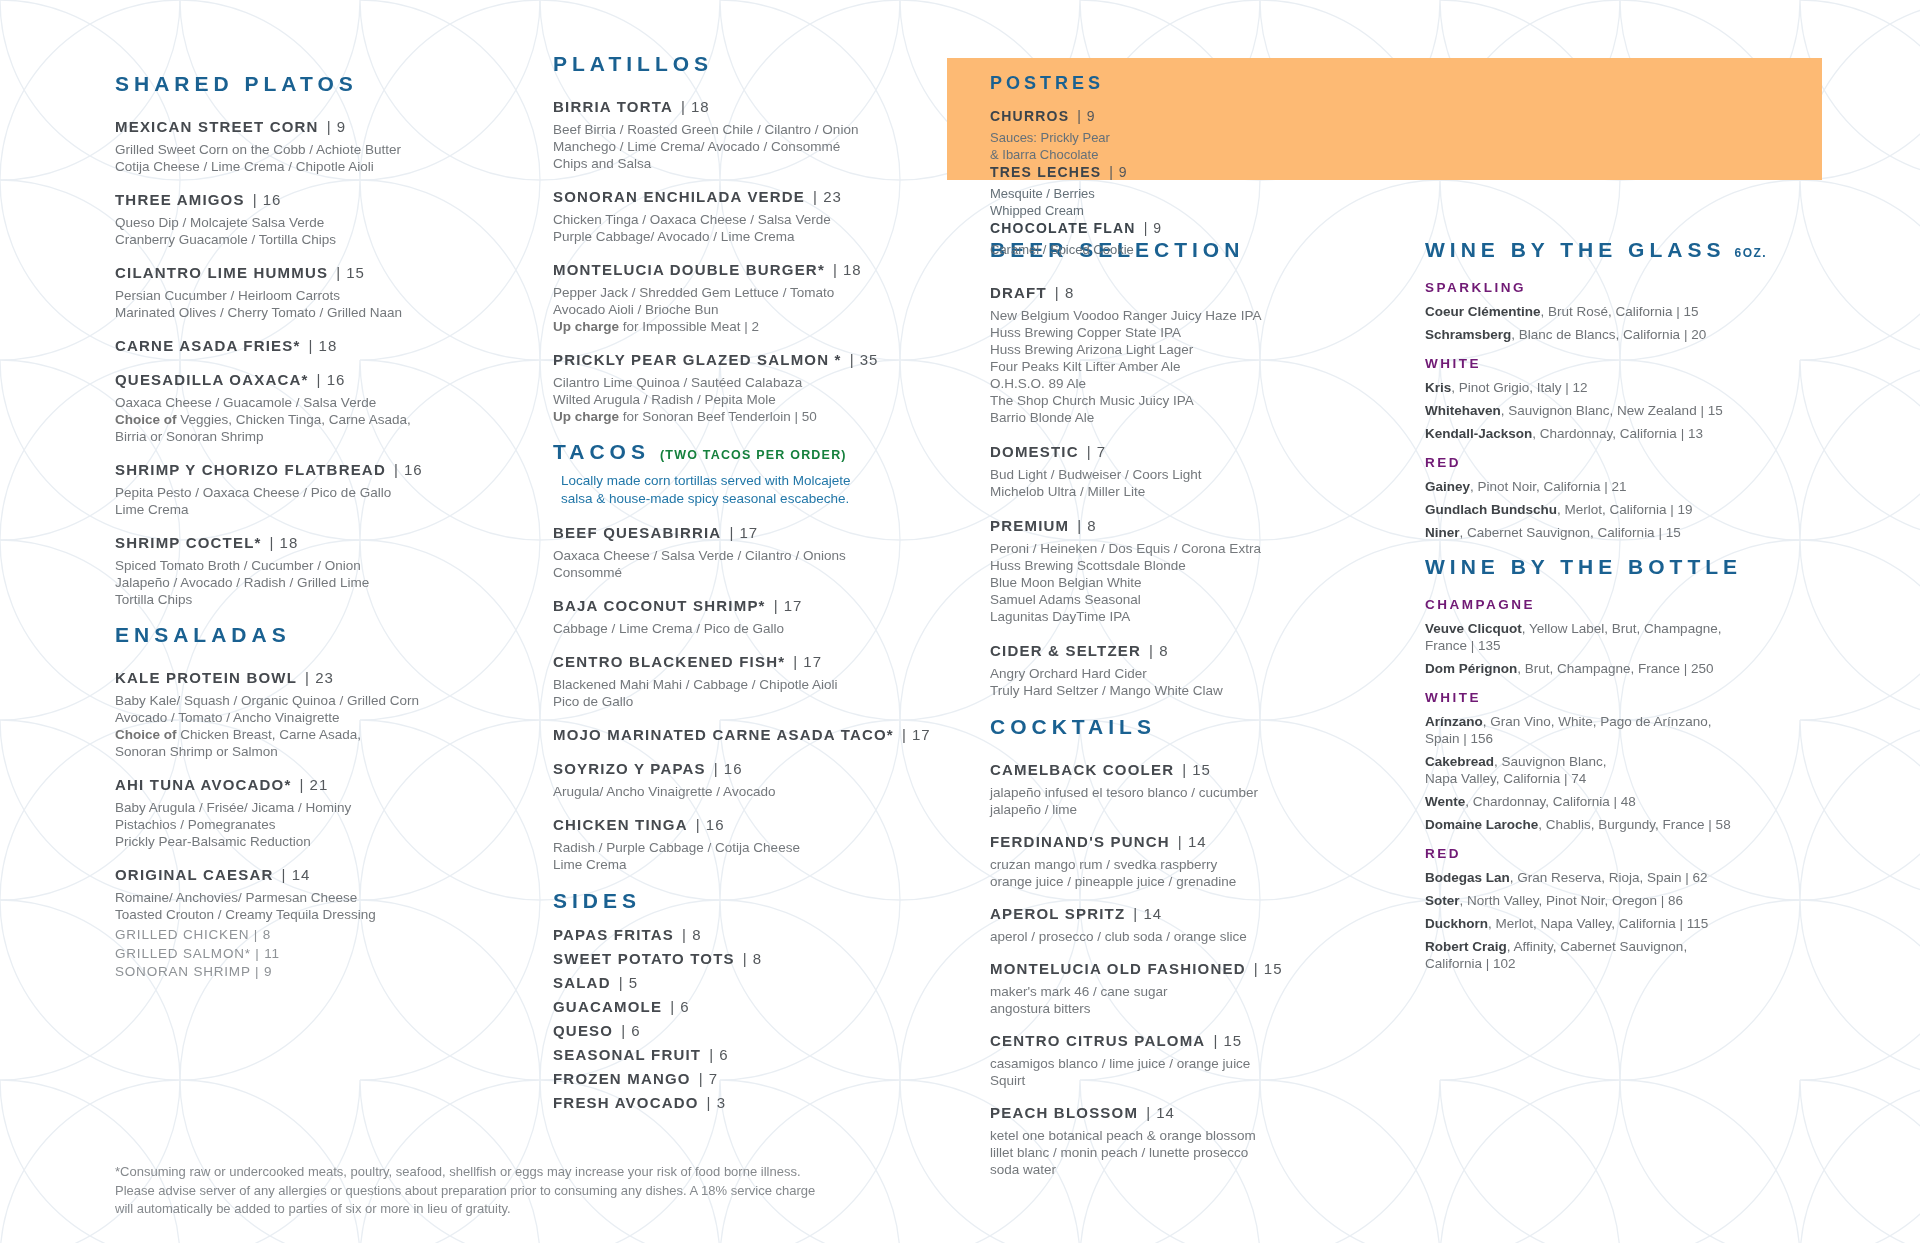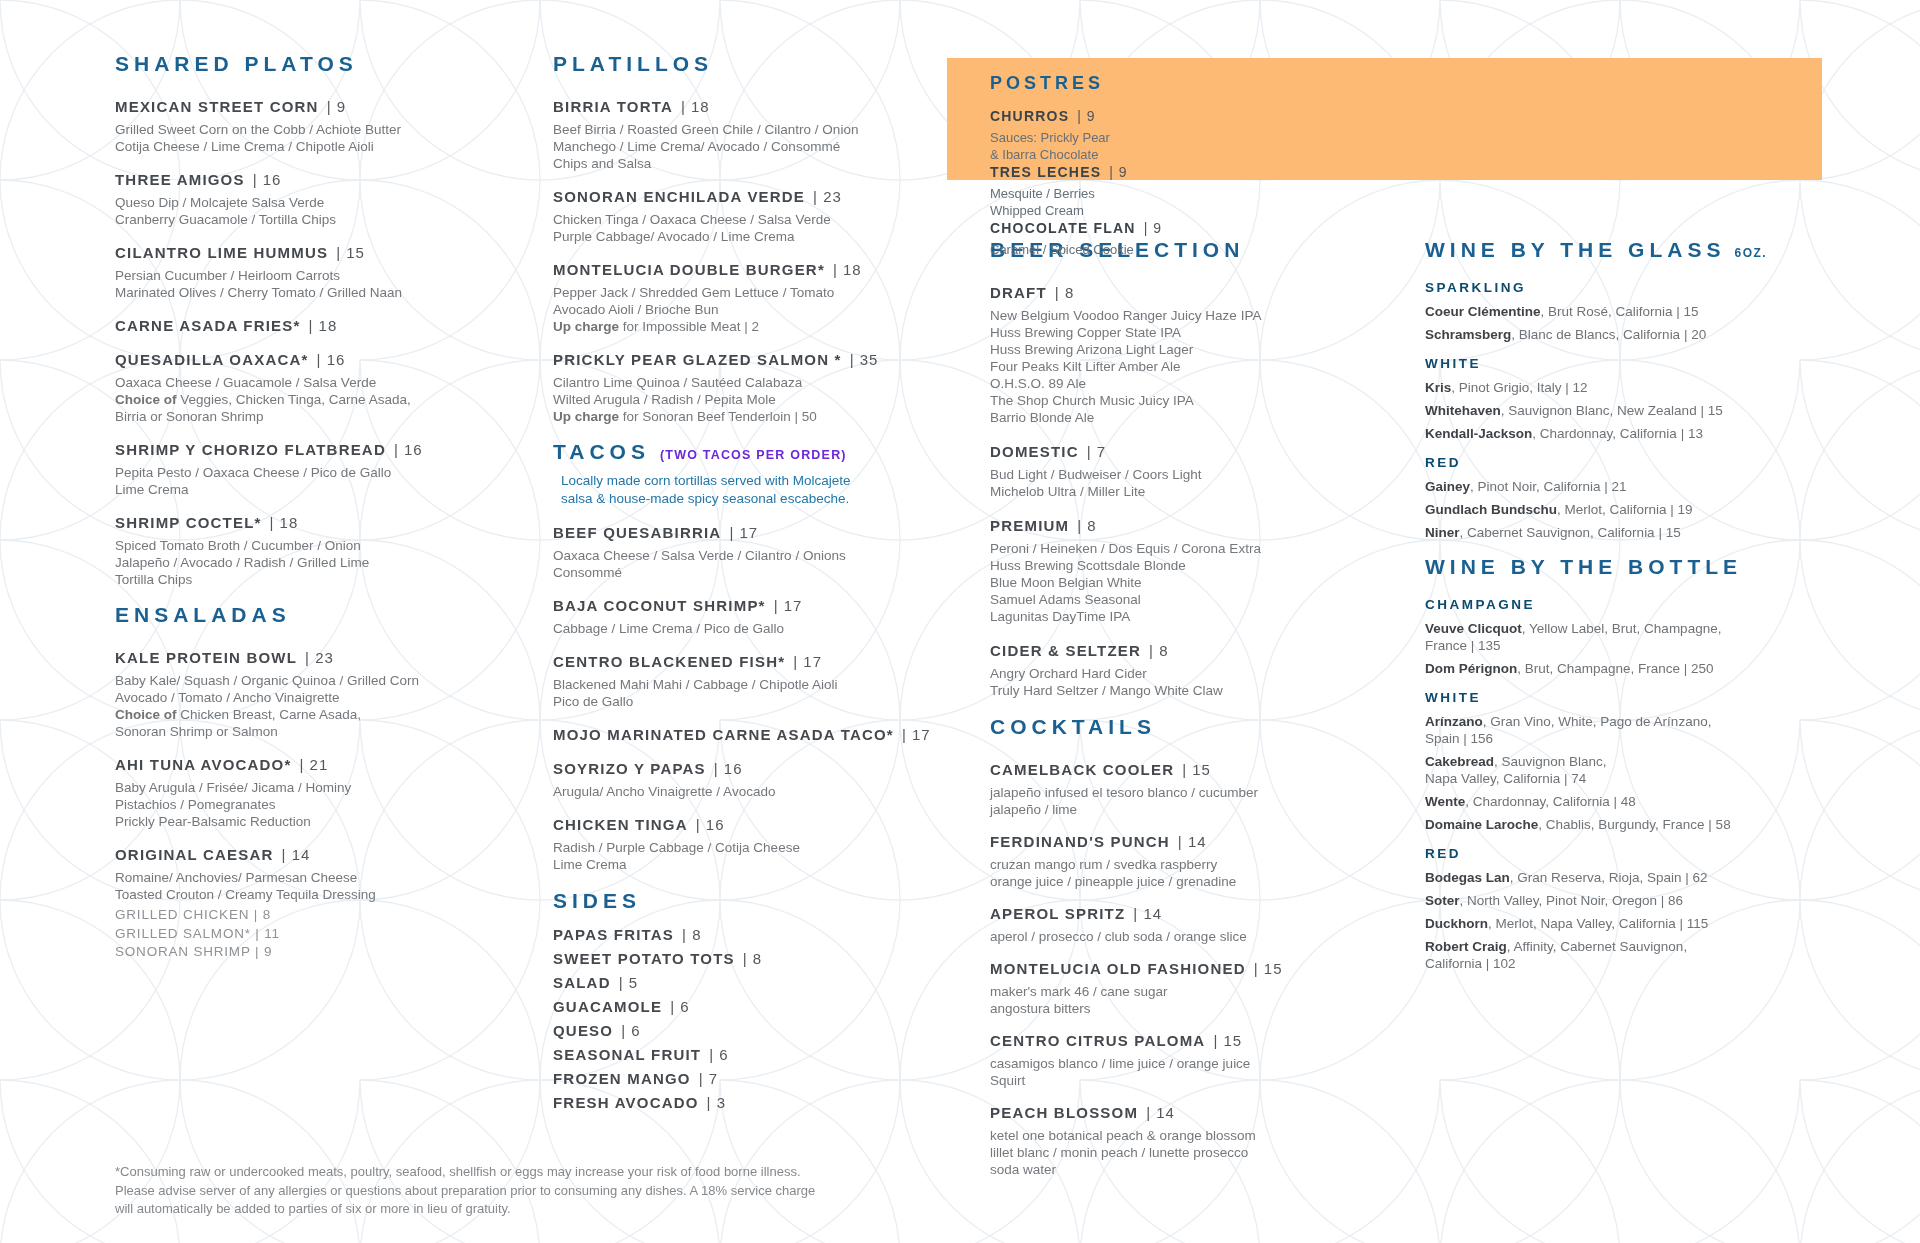--- a/index.html
+++ b/index.html
@@ -4,25 +4,25 @@
 <style>
   html,body{margin:0;padding:0;}
   body{width:1920px;height:1243px;background:#ffffff;overflow:hidden;position:relative;
        font-family:"Liberation Sans",sans-serif;-webkit-font-smoothing:antialiased;}
   .bg{position:absolute;left:0;top:0;z-index:0;}
   .stage{position:absolute;inset:0;z-index:2;}
 
   
   .sec-title{font-size:21px;font-weight:700;letter-spacing:5px;color:#1a6191;margin:0 0 21px 0;}
   .sec-title .suffix{font-size:12px;letter-spacing:1.5px;margin-left:9px;font-weight:700;}
-  .sec-note{font-size:12.5px;letter-spacing:1.2px;color:#6d28d9;font-weight:700;margin-left:10px;}
+  .sec-note{font-size:12.5px;letter-spacing:1.2px;color:#15803d;font-weight:700;margin-left:10px;}
 
   
   .col{position:absolute;top:52px;}
-  #col1{left:115px;width:425px;}
+  #col1{left:115px;width:425px;margin-top:20px;}
   #col2{left:553px;width:400px;}
   #col3{left:990px;width:420px;top:238px;}
   #col4{left:1425px;width:455px;top:238px;}
 
   
   .item{margin-bottom:15px;}
   .ititle{font-size:15px;font-weight:700;letter-spacing:1.2px;color:#45494e;white-space:nowrap;line-height:19px;}
   .ititle .pr{font-weight:400;color:#54585c;margin-left:8px;letter-spacing:1px;}
   .desc{font-size:13.5px;line-height:17px;color:#74787c;margin-top:5px;white-space:pre-line;}
   .bline{font-size:13.5px;line-height:17px;color:#74787c;white-space:pre-line;}
@@ -47,21 +47,21 @@
   .banner-row{display:flex;flex-direction:column;}
   .banner-row .item{margin-bottom:0;}
   .banner-row .item:nth-child(1){width:285px;}
   .banner-row .item:nth-child(2){width:270px;}
   .banner-row .item:nth-child(3){flex:1;}
   .banner-row .ititle{font-size:14px;color:#3c444b;}
   .banner-row .desc{font-size:13px;line-height:16.5px;color:#657078;margin-top:4px;}
 
   
   .wgroup{margin-bottom:13px;}
-  .wlabel{font-size:13.5px;font-weight:700;letter-spacing:2.5px;color:#0c4a6e;margin:0 0 8px 0;}
+  .wlabel{font-size:13.5px;font-weight:700;letter-spacing:2.5px;color:#701a75;margin:0 0 8px 0;}
   .wine{font-size:13.5px;line-height:17px;color:#6f7377;margin-bottom:6px;}
   .wine .wnm{color:#3f4347;font-weight:700;}
   .wine .rest{white-space:pre-line;}
   #bottle-sec{margin-top:14px;}
   #glass-sec .sec-title,#bottle-sec .sec-title{margin-bottom:18px;}
 
   
   .footer{position:absolute;left:115px;top:1150px;width:780px;font-size:13px;line-height:18.5px;
           color:#85898d;white-space:pre-line;z-index:2;}
 </style>

